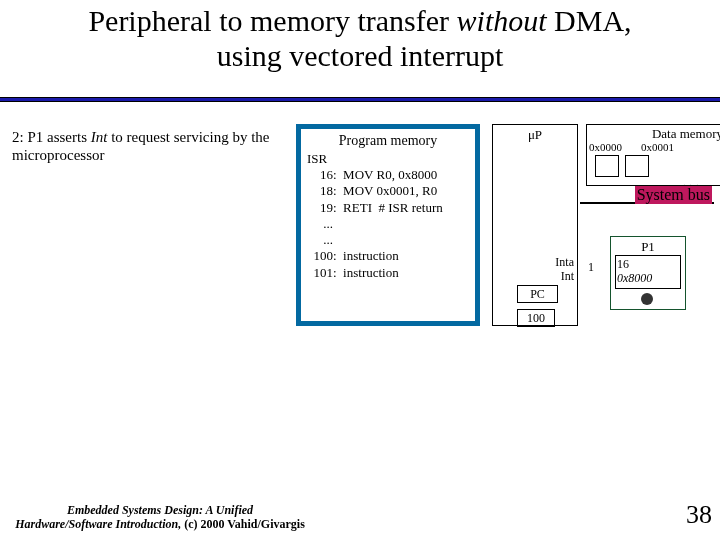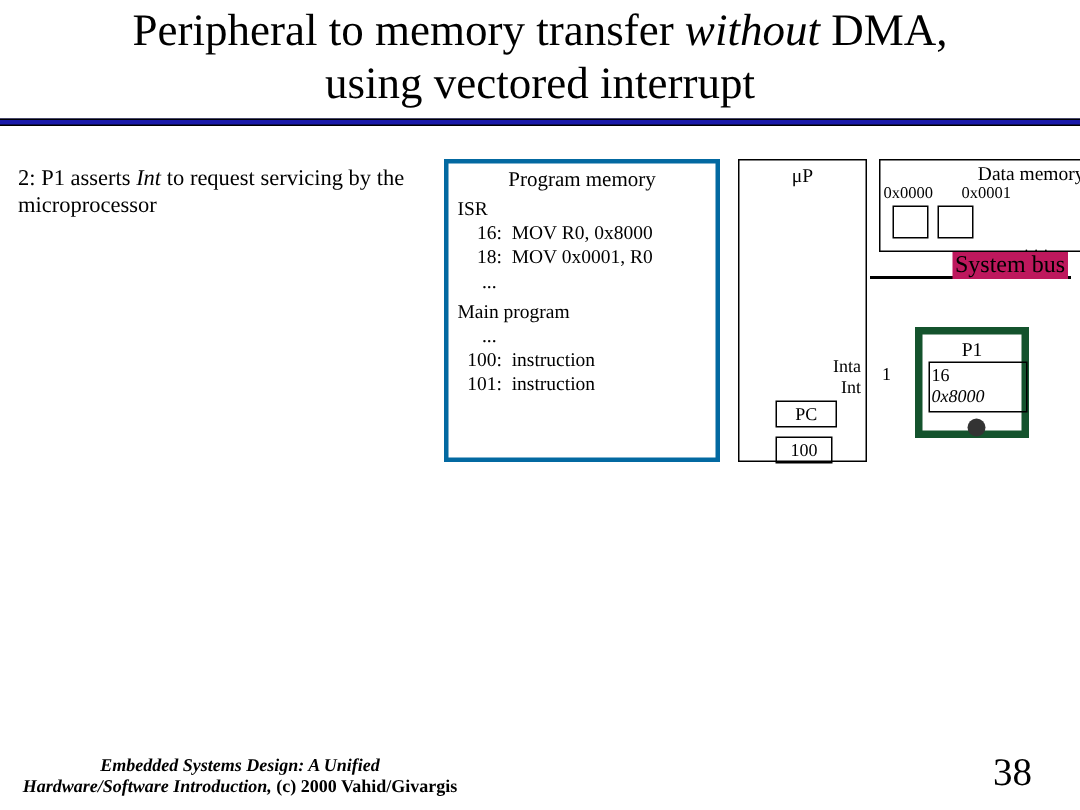--- a/index.html
+++ b/index.html
@@ -8,21 +8,21 @@
     width: 720px;
     height: 540px;
     font-family: "Times New Roman", Times, serif;
     color: #000;
     position: relative;
     background: #fff;
   }
   .title {
     text-align: center;
     font-size: 30px;
-    padding: 4px 20px 6px 20px;
+    padding: 4px 20px 24px 20px;
     line-height: 1.15;
   }
   .title-rule {
     height: 5px;
     background: #1a1aaa;
     border-top: 1px solid #000;
     border-bottom: 1px solid #000;
     margin: 0;
   }
   .content {
@@ -39,21 +39,21 @@
     line-height: 1.2;
   }
   .italic { font-style: italic; }
 
   .progmem {
     position: absolute;
     left: 296px;
     top: 22px;
     width: 184px;
     height: 202px;
-    border: 3px solid #0369a1;
+    border: 5px solid #0369a1;
     font-size: 13px;
     padding: 4px 6px 4px 6px;
   }
   .progmem-title { text-align: center; font-size: 14px; margin-bottom: 2px; }
   .progmem-line { white-space: pre; font-family: "Times New Roman", serif; line-height: 1.25; }
   .progmem-sub { margin-top: 0; }
 
   .up-box {
     position: absolute;
     left: 492px;
@@ -107,21 +107,21 @@
     background: #000;
   }
   .sysbus-label {
     position: absolute; right: 2px; top: -6px; font-size: 16px; background: #be185d; padding: 0 2px;
   }
 
   .p1-box {
     position: absolute;
     left: 610px; top: 134px;
     width: 76px; height: 74px;
-    border: 5px solid #14532d;
+    border: 1px solid #14532d;
     font-size: 12px;
   }
   .p1-title { position:absolute; top:2px; left:0; width:100%; text-align:center; font-size:13px; }
   .p1-sixteen {
     position:absolute; left:6px; top:20px; width:24px; font-size:12px;
   }
   .p1-addr {
     position:absolute; left:6px; top:34px; font-size:12px;font-style:italic;
   }
   .p1-inner {
@@ -139,21 +139,21 @@
     position: absolute;
     left: 0; right: 0; bottom: 8px;
     height: 48px;
   }
   .footer .credit {
     position: absolute; left: 10px; bottom: 0; width: 300px;
     font-size: 12px; font-style: italic; text-align: center; line-height: 1.15; font-weight: bold;
   }
   .footer .credit .noital { font-style: normal; }
   .footer .pageno {
-    position: absolute; right: 32px; bottom: 2px;
+    position: absolute; right: 8px; bottom: 2px;
     font-size: 26px;
     text-align: right;
   }
 </style>
 </head>
 <body>
 
 <div class="title">
   <span>Peripheral to memory transfer </span><span class="italic">without</span><span> DMA,</span><br>
   <span>using vectored interrupt</span>
@@ -164,22 +164,22 @@
 
   <div class="step-text">
     <span>2: P1 asserts </span><span class="italic">Int</span><span> to request servicing by the microprocessor</span>
   </div>
 
   <div class="progmem">
     <div class="progmem-title">Program memory</div>
     <div class="progmem-sub">ISR</div>
     <div class="progmem-line">    16:  MOV R0, 0x8000</div>
     <div class="progmem-line">    18:  MOV 0x0001, R0</div>
+    <div class="progmem-line">    19:  RETI  # ISR return</div>
     <div class="progmem-line">     ...</div>
-    <div class="progmem-sub" style="margin-top:4px">Main program</div>
     <div class="progmem-line">     ...</div>
     <div class="progmem-line">  100:  instruction</div>
     <div class="progmem-line">  101:  instruction</div>
   </div>
 
   <div class="up-box">
     <div class="up-label">μP</div>
     <div class="inta">Inta</div>
     <div class="int">Int</div>
     <div class="pc-box">PC</div>

